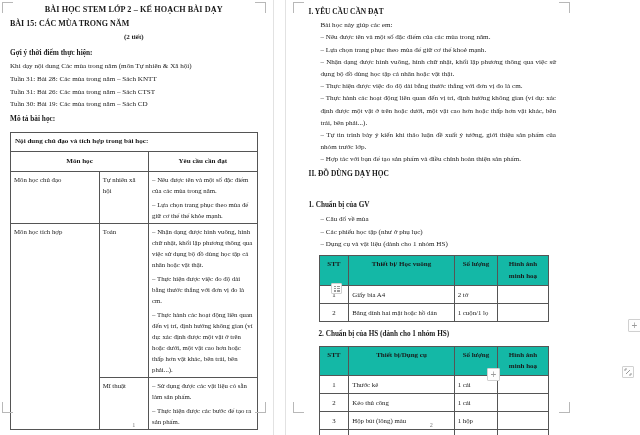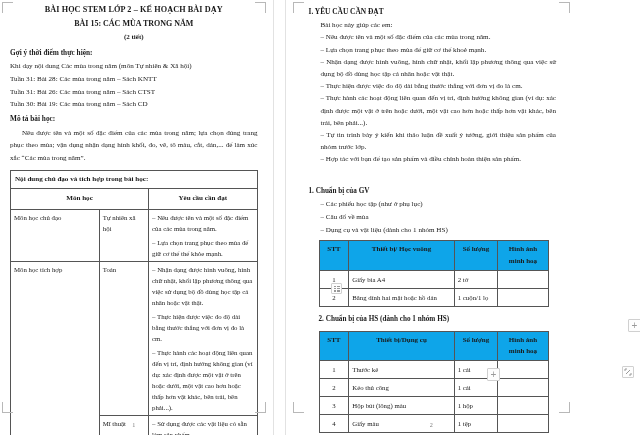--- a/index.html
+++ b/index.html
@@ -67,21 +67,21 @@
 
   
   .title-line {
     text-align: center;
     font-weight: bold;
     font-size: 8.2px;
     letter-spacing: .1px;
     line-height: 1.55;
   }
   .title-sub {
-    text-align: center;
+    text-align: left;
     font-weight: bold;
     font-size: 8px;
     line-height: 1.7;
   }
   .tiet {
     text-align: center;
     font-weight: bold;
     font-size: 7px;
     line-height: 2.1;
   }
@@ -129,21 +129,21 @@
     font-weight: bold;
     text-align: center;
     font-size: 7.1px;
     padding: 4px 8px;
   }
   .tbl-main td p { margin: 0 0 3px 0; }
   .tbl-main td p:last-child { margin-bottom: 0; }
 
   .tbl-mat { margin-top: 4px; width: 93%; margin-left: 10px; }
   .tbl-mat th {
-    background: #0ea5e9;
+    background: #14b8a6;
     font-weight: bold;
     text-align: center;
     font-size: 7px;
     padding: 3px 2px;
   }
   .tbl-mat td { padding: 3px 3px; }
   .tbl-mat td.idx { text-align: center; }
 
   .sec-head {
     font-weight: bold;
@@ -232,21 +232,20 @@
     <div class="title-sub">BÀI 15: CÁC MÙA TRONG NĂM</div>
     <div class="tiet">(2 tiết)</div>
 
     <div class="bold-head">Gợi ý thời điểm thực hiện:</div>
     <div class="line">Khi dạy nội dung Các mùa trong năm (môn Tự nhiên &amp; Xã hội)</div>
     <div class="line">Tuần 31: Bài 28: Các mùa trong năm – Sách KNTT</div>
     <div class="line">Tuần 31: Bài 26: Các mùa trong năm – Sách CTST</div>
     <div class="line">Tuần 30: Bài 19: Các mùa trong năm – Sách CD</div>
 
     <div class="bold-head">Mô tả bài học:</div>
-    <div class="para-ind">Nêu được tên và một số đặc điểm của các mùa trong năm; lựa chọn đúng trang phục theo mùa; vận dụng nhận dạng hình khối, đo, vẽ, tô màu, cắt, dán,... để làm xúc xắc “Các mùa trong năm”.</div>
 
     <table class="tbl-main">
       <colgroup>
           <col style="width:36%">
           <col style="width:20%">
           <col style="width:44%">
         </colgroup>
       <tbody>
         <tr>
           <td class="wide-head" colspan="3">Nội dung chủ đạo và tích hợp trong bài học:</td>
@@ -297,23 +296,24 @@
     <div class="sec-head">I. YÊU CẦU CẦN ĐẠT</div>
     <div class="bullet-tight">Bài học này giúp các em:</div>
     <div class="bullet">– Nêu được tên và một số đặc điểm của các mùa trong năm.</div>
     <div class="bullet">– Lựa chọn trang phục theo mùa để giữ cơ thể khoẻ mạnh.</div>
     <div class="bullet">– Nhận dạng được hình vuông, hình chữ nhật, khối lập phương thông qua việc sử dụng bộ đồ dùng học tập cá nhân hoặc vật thật.</div>
     <div class="bullet">– Thực hiện được việc đo độ dài bằng thước thẳng với đơn vị đo là cm.</div>
     <div class="bullet">– Thực hành các hoạt động liên quan đến vị trí, định hướng không gian (ví dụ: xác định được một vật ở trên hoặc dưới, một vật cao hơn hoặc thấp hơn vật khác, bên trái, bên phải...).</div>
     <div class="bullet">– Tự tin trình bày ý kiến khi thảo luận đề xuất ý tưởng, giới thiệu sản phẩm của nhóm trước lớp.</div>
     <div class="bullet">– Hợp tác với bạn để tạo sản phẩm và điều chỉnh hoàn thiện sản phẩm.</div>
 
+    <div class="sec-head">II. ĐỒ DÙNG DẠY HỌC</div>
     <div class="sub-head">1. Chuẩn bị của GV</div>
+    <div class="bullet-tight">– Câu đố về mùa</div>
     <div class="bullet-tight">– Các phiếu học tập (như ở phụ lục)</div>
-    <div class="bullet-tight">– Câu đố về mùa</div>
     <div class="bullet-tight">– Dụng cụ và vật liệu (dành cho 1 nhóm HS)</div>
 
     <table class="tbl-mat">
       <colgroup>
           <col style="width:13%">
           <col style="width:46%">
           <col style="width:19%">
           <col style="width:22%">
         </colgroup>
       <thead>

